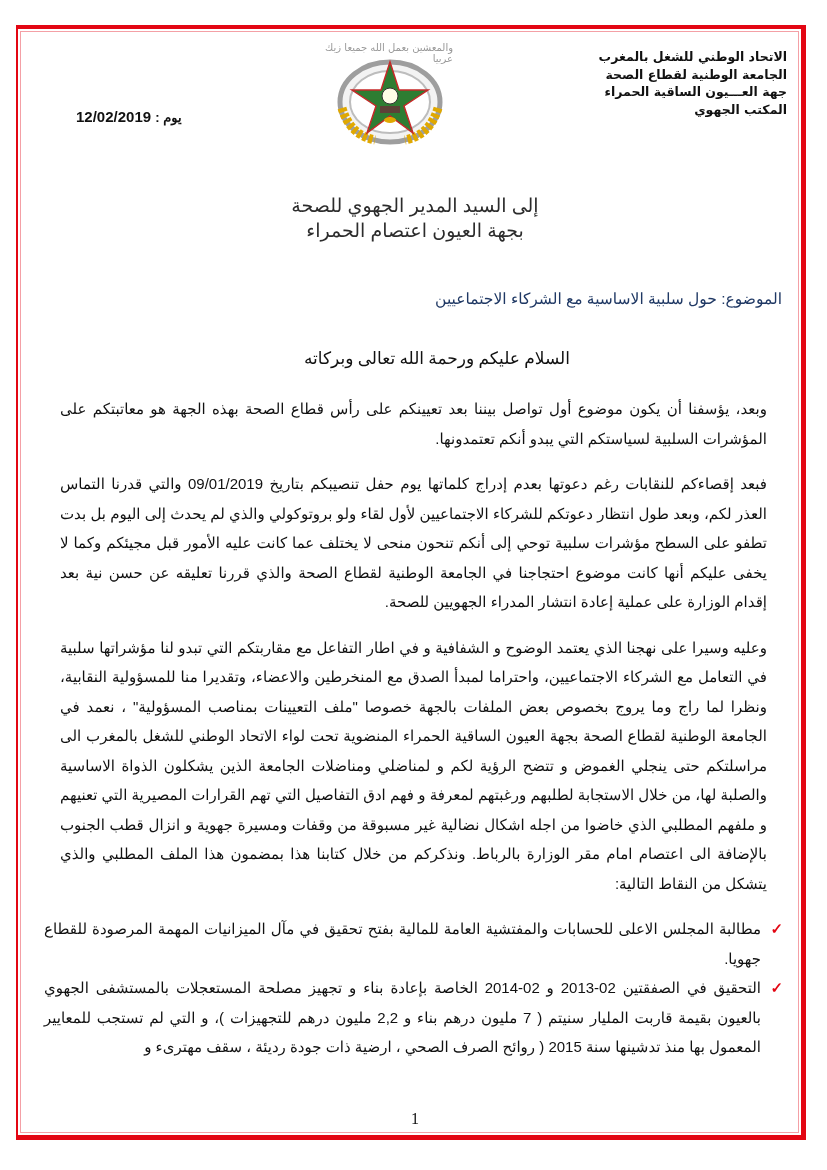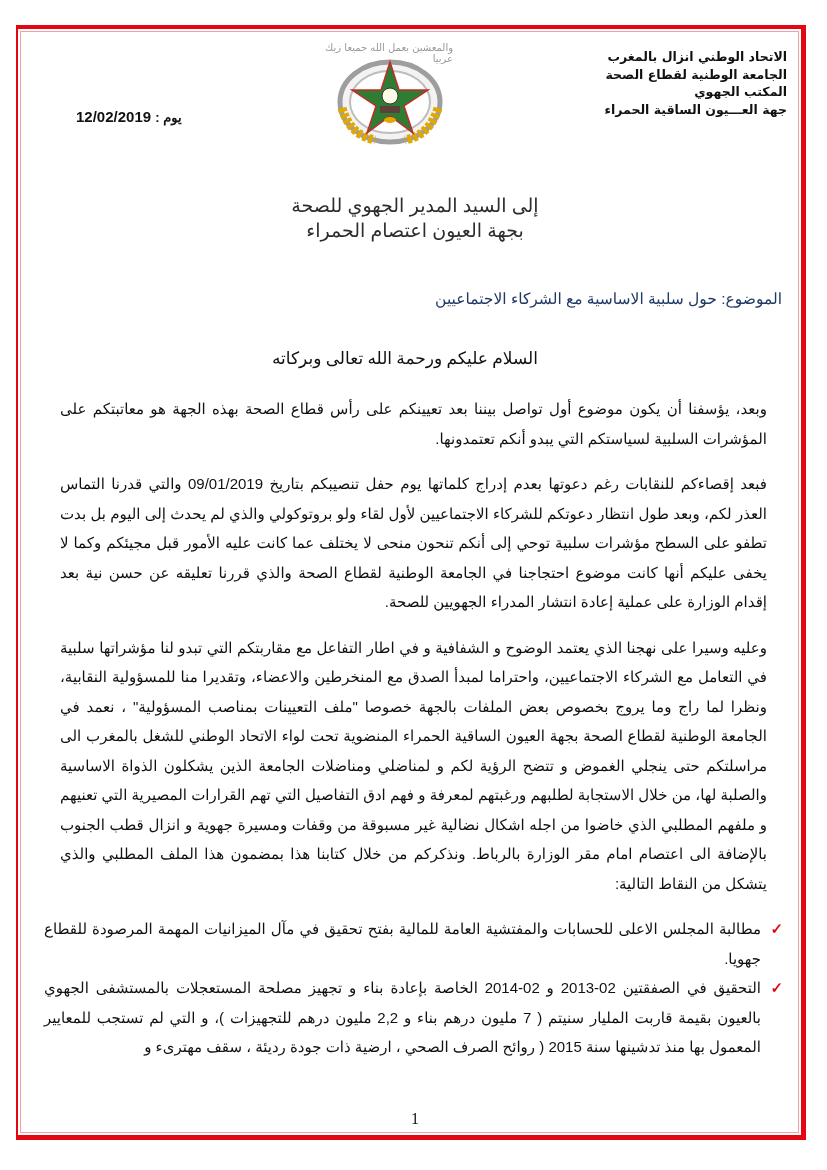--- a/index.html
+++ b/index.html
@@ -30,21 +30,21 @@
   .addressee {
     position:absolute; left:200px; top:193px; width:430px; text-align:center; direction:rtl;
     font-family:"Liberation Sans", sans-serif; font-size:19px; line-height:25px; color:#2c2c2c;
   }
   .subject {
     position:absolute; right:45px; top:290px; direction:rtl; text-align:right;
     font-family:"Liberation Sans", sans-serif; font-size:15.5px; color:#1f3864;
   }
   .subject .lbl { }
   .greeting {
-    position:absolute; left:240px; top:348px; width:330px; text-align:center; direction:rtl;
+    position:absolute; left:240px; top:348px; width:330px; direction:rtl;
     font-family:"Liberation Serif", serif; font-size:17px; color:#111;
   }
   .body {
     position:absolute; left:44px; right:44px; top:378px; direction:rtl; text-align:justify;
     font-family:"Liberation Sans", sans-serif; font-size:15px; line-height:29.5px; color:#111;
   }
   .body p { margin:16px; text-align-last:right; }
   .body ul { list-style:none; margin:0; padding:0; }
   .body li { position:relative; padding-right:22px; text-align:justify; }
   .body li .check {
@@ -56,24 +56,24 @@
   }
 </style>
 </head>
 <body>
 
 <div class="frame">
     <div class="frame-inner"></div>
   </div>
 
 <div class="header-org">
-  <div>الاتحاد الوطني انزال بالمغرب</div>
+  <div>الاتحاد الوطني للشغل بالمغرب</div>
   <div>الجامعة الوطنية لقطاع الصحة</div>
+  <div>جهة العـــيون الساقية الحمراء</div>
   <div>المكتب الجهوي</div>
-  <div>جهة العـــيون الساقية الحمراء</div>
 </div>
 
 <div class="logo-caption">والمعشين بعمل الله جميعا زيك عربيا</div>
 <div class="logo">
   <svg width="120" height="115" viewBox="0 0 120 115">
     <ellipse cx="60" cy="62" rx="50" ry="40" fill="#f3f3f3" stroke="#9e9e9e" stroke-width="5"></ellipse>
     <ellipse cx="60" cy="62" rx="40" ry="31" fill="#ffffff" stroke="#bdbdbd" stroke-width="2"></ellipse>
     <path d="M12 68 Q20 95 45 100" stroke="#e0a800" stroke-width="9" fill="none" stroke-dasharray="4 2"></path>
     <path d="M108 68 Q100 95 75 100" stroke="#e0a800" stroke-width="9" fill="none" stroke-dasharray="4 2"></path>
     <polygon points="60,22 69,50 98,50 74,66 83,93 60,76 37,93 46,66 22,50 51,50" fill="#2e7d32" stroke="#c62828" stroke-width="1.5"></polygon>

